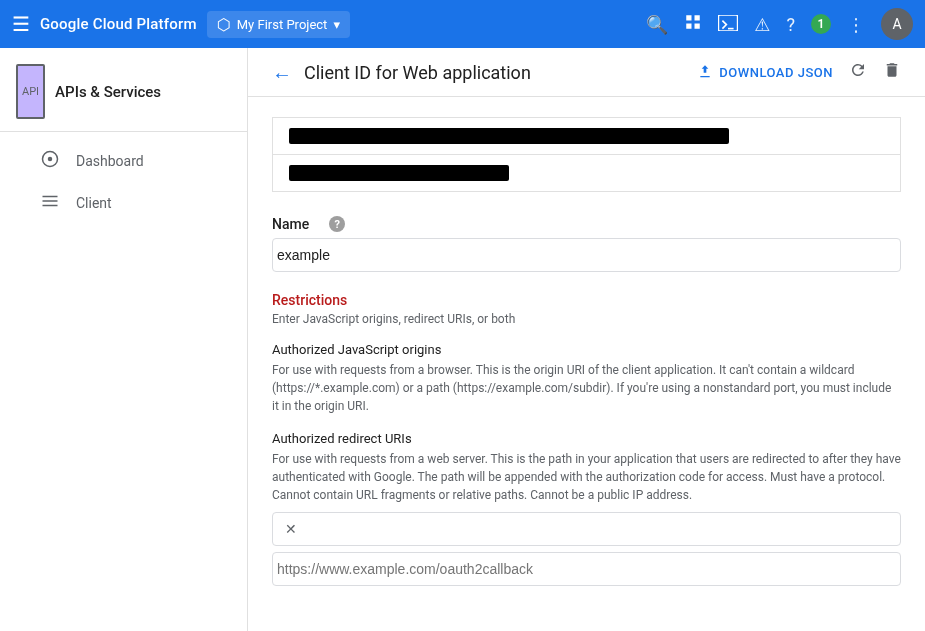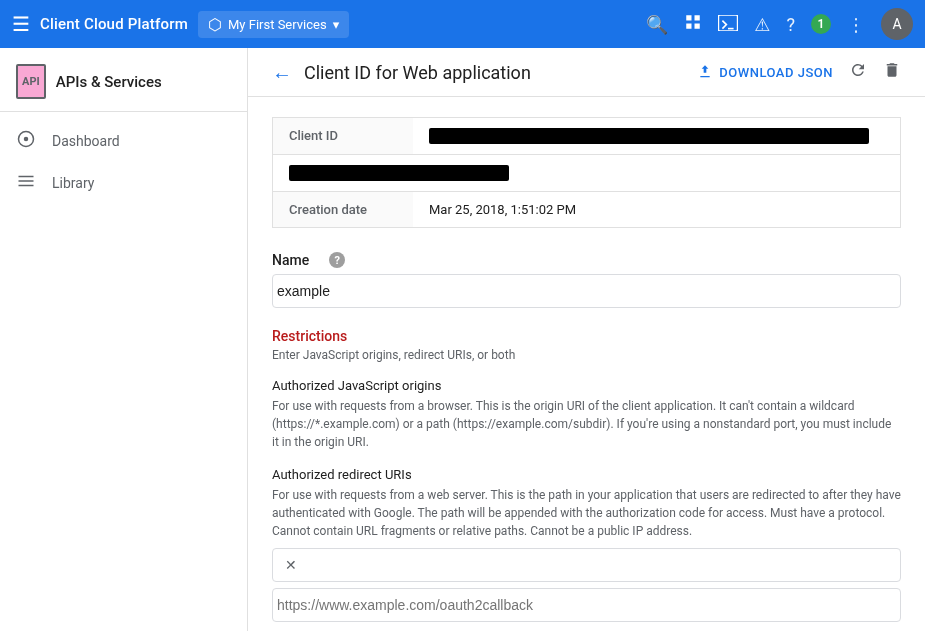--- a/index.html
+++ b/index.html
@@ -55,30 +55,30 @@
       flex-shrink: 0;
     }
     .sidebar-header {
       display: flex;
       align-items: center;
       padding: 16px 16px 12px;
       gap: 10px;
       border-bottom: 1px solid #e0e0e0;
     }
     .api-badge {
-      background: #f9a8d4;
+      background: #c4b5fd;
       border: 2px solid #5f6368;
       color: #5f6368;
       font-size: 11px;
-      font-weight: 700;
-      padding: 9px 4px;
+      font-weight: 400;
+      padding: 19px 4px;
       border-radius: 2px;
     }
     .sidebar-title { font-size: 15px; font-weight: 500; color: #212121; }
-    .sidebar-nav { padding-top: 8px; }
+    .sidebar-nav { padding-top: 8px; margin-left: 24px; }
     .sidebar-item {
       display: flex;
       align-items: center;
       gap: 16px;
       padding: 10px 16px;
       cursor: pointer;
       color: #5f6368;
       font-size: 14px;
     }
     .sidebar-item.active {
@@ -181,24 +181,24 @@
       color: #212121;
     }
     .uri-tag-x { color: #5f6368; cursor: pointer; font-size: 14px; }
   </style>
 </head>
 <body>
 
 <nav class="top-nav">
   <div class="top-nav-left">
     <span class="hamburger-icon">☰</span>
-    <span class="gcp-logo">Client Cloud Platform</span>
+    <span class="gcp-logo">Google Cloud Platform</span>
     <div class="project-selector">
       <span style="font-size:16px">⬡</span>
-      <span>My First Services</span>
+      <span>My First Project</span>
       <span>▾</span>
     </div>
   </div>
   <div class="top-nav-right">
     <span class="nav-icon">🔍</span>
     <span class="nav-icon">
       <svg width="18" height="18" viewBox="0 0 24 24" fill="white">
           <rect x="3" y="3" width="7" height="7"></rect>
           <rect x="14" y="3" width="7" height="7"></rect>
           <rect x="3" y="14" width="7" height="7"></rect>
@@ -238,21 +238,21 @@
         <span class="sidebar-item-label">Dashboard</span>
       </div>
       <div class="sidebar-item">
         <span class="sidebar-item-icon">
           <svg width="18" height="18" viewBox="0 0 24 24" fill="#5f6368">
               <rect x="2" y="5" width="20" height="2"></rect>
               <rect x="2" y="11" width="20" height="2"></rect>
               <rect x="2" y="17" width="20" height="2"></rect>
             </svg>
         </span>
-        <span class="sidebar-item-label">Library</span>
+        <span class="sidebar-item-label">Client</span>
       </div>
     </nav>
   </aside>
 
   <main class="main-content">
 
     <div class="page-header">
       <span class="back-btn">←</span>
       <span class="page-title">Client ID for Web application</span>
       <div class="header-actions">
@@ -272,33 +272,28 @@
               <path d="M6 19c0 1.1.9 2 2 2h8c1.1 0 2-.9 2-2V7H6v12zM19 4h-3.5l-1-1h-5l-1 1H5v2h14V4z"></path>
             </svg>
         </span>
       </div>
     </div>
 
     <div class="form-content">
 
       <div class="info-table">
         <div class="info-row">
-          <div class="info-label">Client ID</div>
           <div class="info-value">
             <div class="redacted-bar redacted-long"></div>
           </div>
         </div>
         <div class="info-row">
           <div class="info-value">
             <div class="redacted-bar redacted-short"></div>
           </div>
-        </div>
-        <div class="info-row">
-          <div class="info-label">Creation date</div>
-          <div class="info-value">Mar 25, 2018, 1:51:02 PM</div>
         </div>
       </div>
 
       <div class="field-group">
         <div class="field-label">
           <span>Name</span>
           <span class="help-icon">?</span>
         </div>
         <input type="text" class="text-input" value="example" style="">
       </div>

